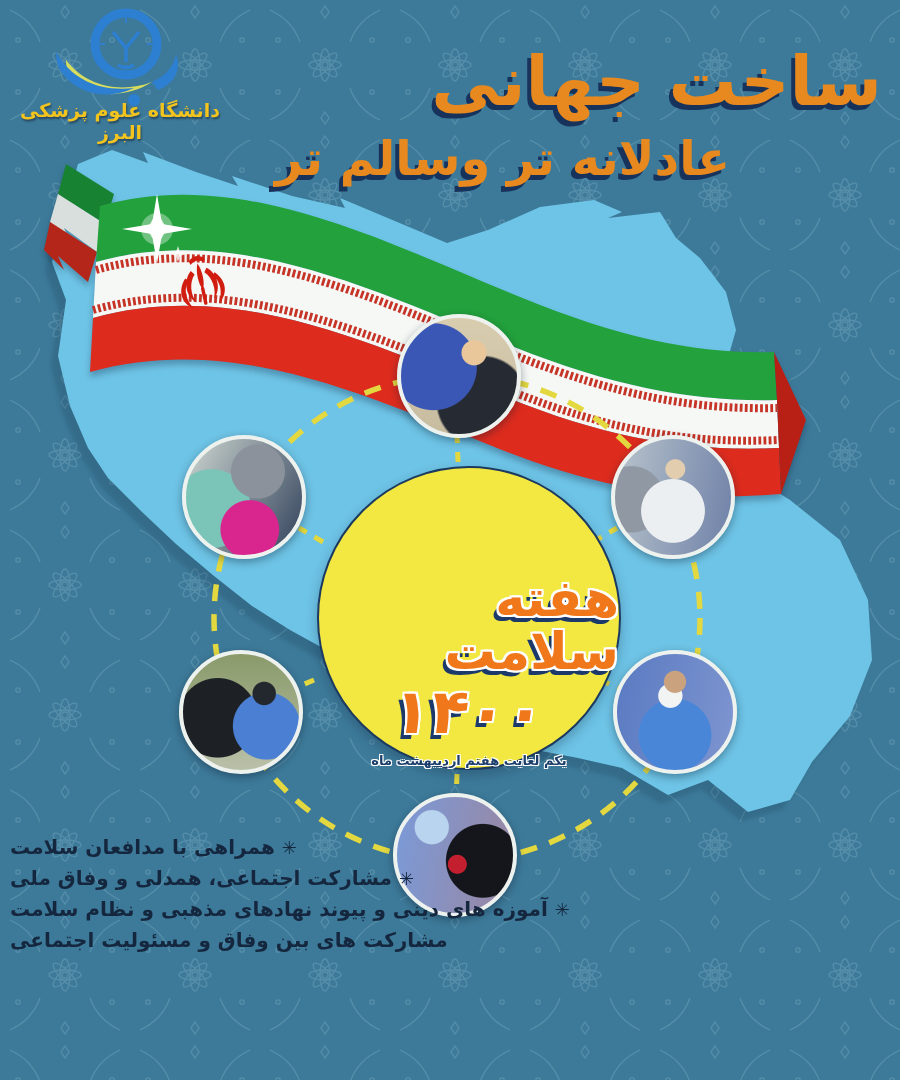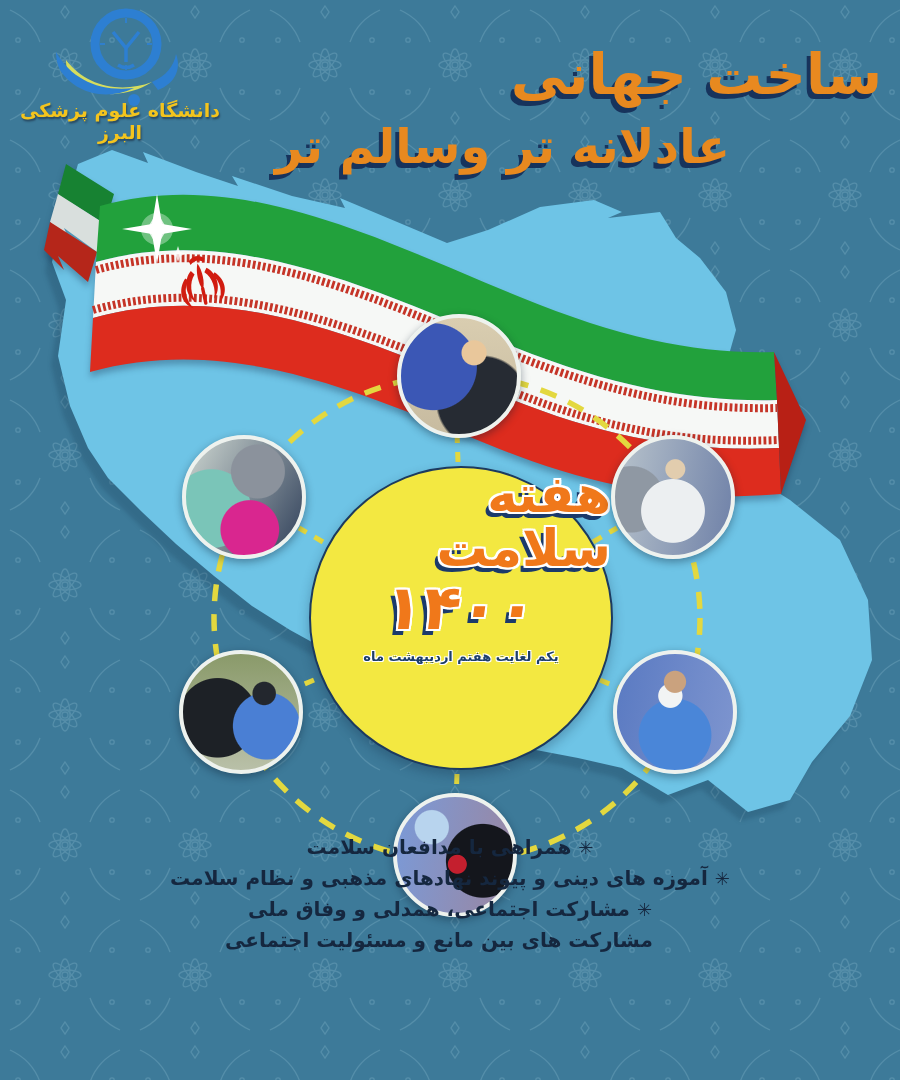--- a/index.html
+++ b/index.html
@@ -11,28 +11,28 @@
   
   .logo{position:absolute;left:4px;top:0;width:232px;height:132px;}
   .logo-icon{position:absolute;left:44px;top:2px;}
   .uni-name{position:absolute;left:0;top:99px;width:232px;text-align:center;
     color:#f3c41d;font-size:19px;font-weight:bold;direction:rtl;
     text-shadow:1px 2px 2px rgba(20,30,50,.55);}
 
   
   .head1,.head2{position:absolute;direction:rtl;color:#e8891f;font-weight:bold;white-space:nowrap;
     text-shadow:-4px 5px 0 #17335c;}
-  .head1{right:18px;top:42px;font-size:56px;}
-  .head2{right:170px;top:118px;font-size:48px;}
-
-  
-  .badge{position:absolute;left:309px;top:466px;width:304px;height:304px;border-radius:50%;
+  .head1{right:18px;top:42px;font-size:68px;}
+  .head2{right:170px;top:130px;font-size:48px;}
+
+  
+  .badge{position:absolute;left:317px;top:466px;width:304px;height:304px;border-radius:50%;
     background:#f3e841;border:2px solid #1c3a5f;box-sizing:border-box;
     box-shadow:0 5px 12px rgba(15,40,65,.3);
-    display:flex;flex-direction:column;align-items:center;justify-content:flex-start;direction:rtl;}
+    display:flex;flex-direction:column;align-items:center;justify-content:flex-end;direction:rtl;}
   .badge-title{font-size:51px;font-weight:bold;color:#f0781a;line-height:1.05;
     text-shadow:-2px 0 0 #fff,2px 0 0 #fff,0 -2px 0 #fff,0 2px 0 #fff,
       -2px -2px 0 #fff,2px 2px 0 #fff,-2px 2px 0 #fff,2px -2px 0 #fff,-5px 6px 0 #1b3a6b;}
   .badge-year{font-size:62px;font-weight:bold;color:#f0781a;line-height:1.0;margin-top:2px;
     transform:skewX(-8deg);
     text-shadow:-2px 0 0 #fff,2px 0 0 #fff,0 -2px 0 #fff,0 2px 0 #fff,
       -2px -2px 0 #fff,2px 2px 0 #fff,-2px 2px 0 #fff,2px -2px 0 #fff,-5px 6px 0 #1b3a6b;}
   .badge-date{font-size:13px;font-weight:bold;color:#1c3e6b;margin-top:10px;
     text-shadow:-1px 1px 0 #fff,1px -1px 0 #fff,1px 1px 0 #fff,-1px -1px 0 #fff;}
 
@@ -64,21 +64,21 @@
       radial-gradient(circle at 46% 36%,#f2f4f4 0 12%,transparent 13%),
       radial-gradient(circle at 50% 70%,#4a86d8 0 36%,transparent 37%),
       linear-gradient(100deg,#5a7ac2,#7e95cf);}
   .ph-bottom{left:393px;top:793px;
     background:radial-gradient(circle at 30% 26%,#b8d4ee 0 14%,transparent 15%),
       radial-gradient(circle at 52% 58%,#c41f2e 0 10%,transparent 11%),
       radial-gradient(circle at 74% 55%,#14161c 0 34%,transparent 35%),
       linear-gradient(100deg,#7a9ad8,#9b86a0);}
 
   
-  .agenda{position:absolute;right:10px;top:832px;width:880px;direction:rtl;text-align:center;}
+  .agenda{position:absolute;right:10px;top:832px;width:880px;direction:rtl;text-align:left;}
   .arow{height:31px;line-height:31px;font-size:20px;font-weight:bold;color:#15273f;white-space:nowrap;}
   .abullet{display:inline-block;margin-left:7px;font-size:18px;color:#15273f;}
   .abullet.hide{visibility:hidden;}
 </style>
 </head>
 <body>
 
 <div class="canvas">
 
   <svg class="layer" width="900" height="1080">
@@ -206,23 +206,23 @@
   <div class="photo ph-ur"></div>
   <div class="photo ph-left"></div>
   <div class="photo ph-right"></div>
   <div class="photo ph-bottom"></div>
 
   <div class="agenda" lang="fa">
     <div class="arow">
       <span class="abullet">✳</span><span class="atext">همراهی با مدافعان سلامت</span>
     </div>
     <div class="arow">
+      <span class="abullet">✳</span><span class="atext">مشارکت اجتماعی، همدلی و وفاق ملی</span>
+    </div>
+    <div class="arow">
       <span class="abullet">✳</span><span class="atext">آموزه های دینی و پیوند نهادهای مذهبی و نظام سلامت</span>
     </div>
     <div class="arow">
-      <span class="abullet">✳</span><span class="atext">مشارکت اجتماعی، همدلی و وفاق ملی</span>
-    </div>
-    <div class="arow">
-      <span class="abullet hide">✳</span><span class="atext">مشارکت های بین مانع و مسئولیت اجتماعی</span>
+      <span class="abullet hide">✳</span><span class="atext">مشارکت های بین وفاق و مسئولیت اجتماعی</span>
     </div>
   </div>
 
 </div>
 
 </body></html>

